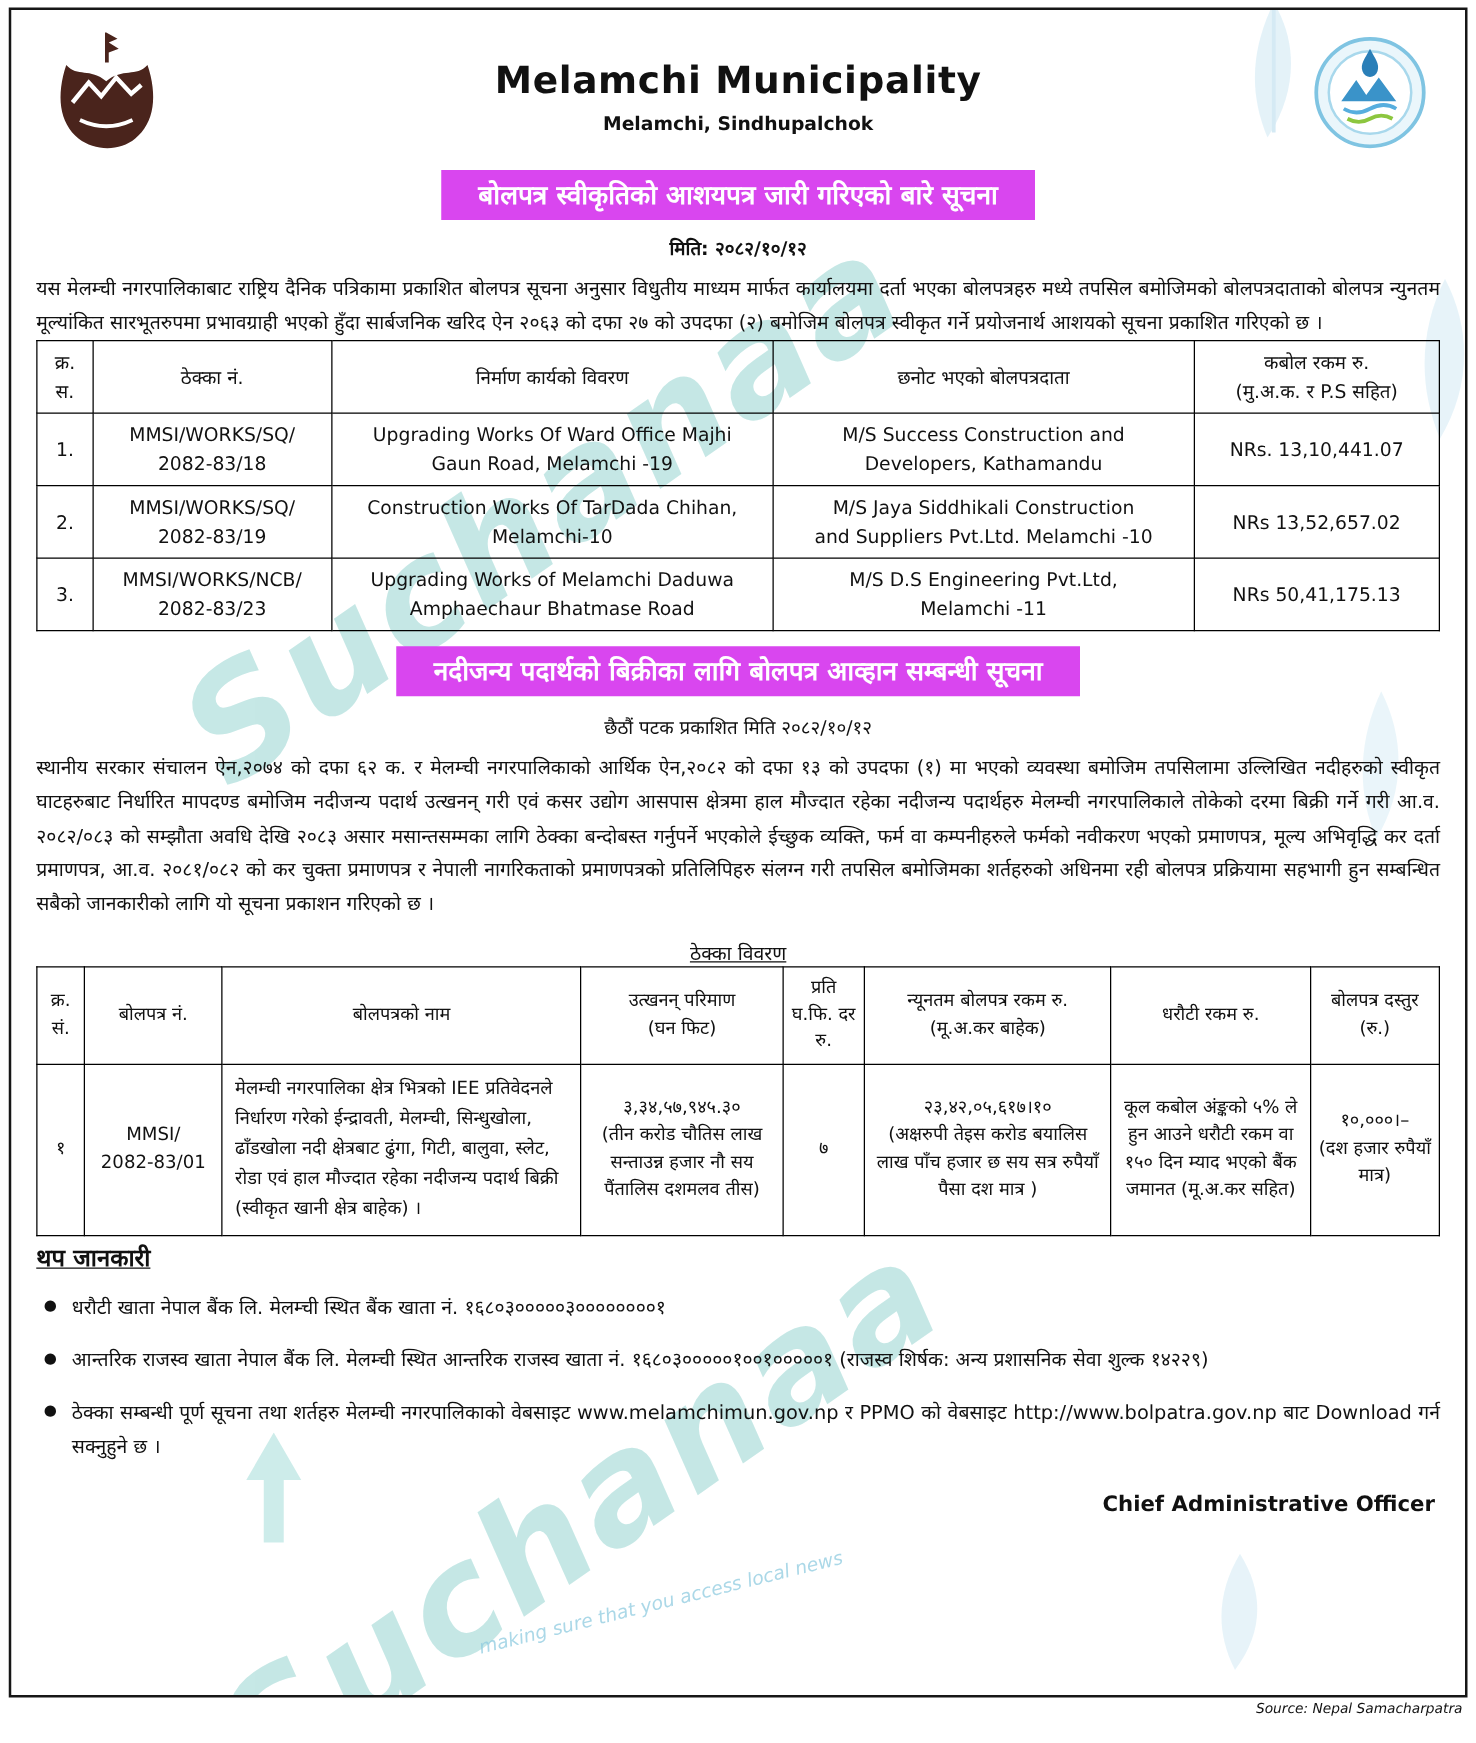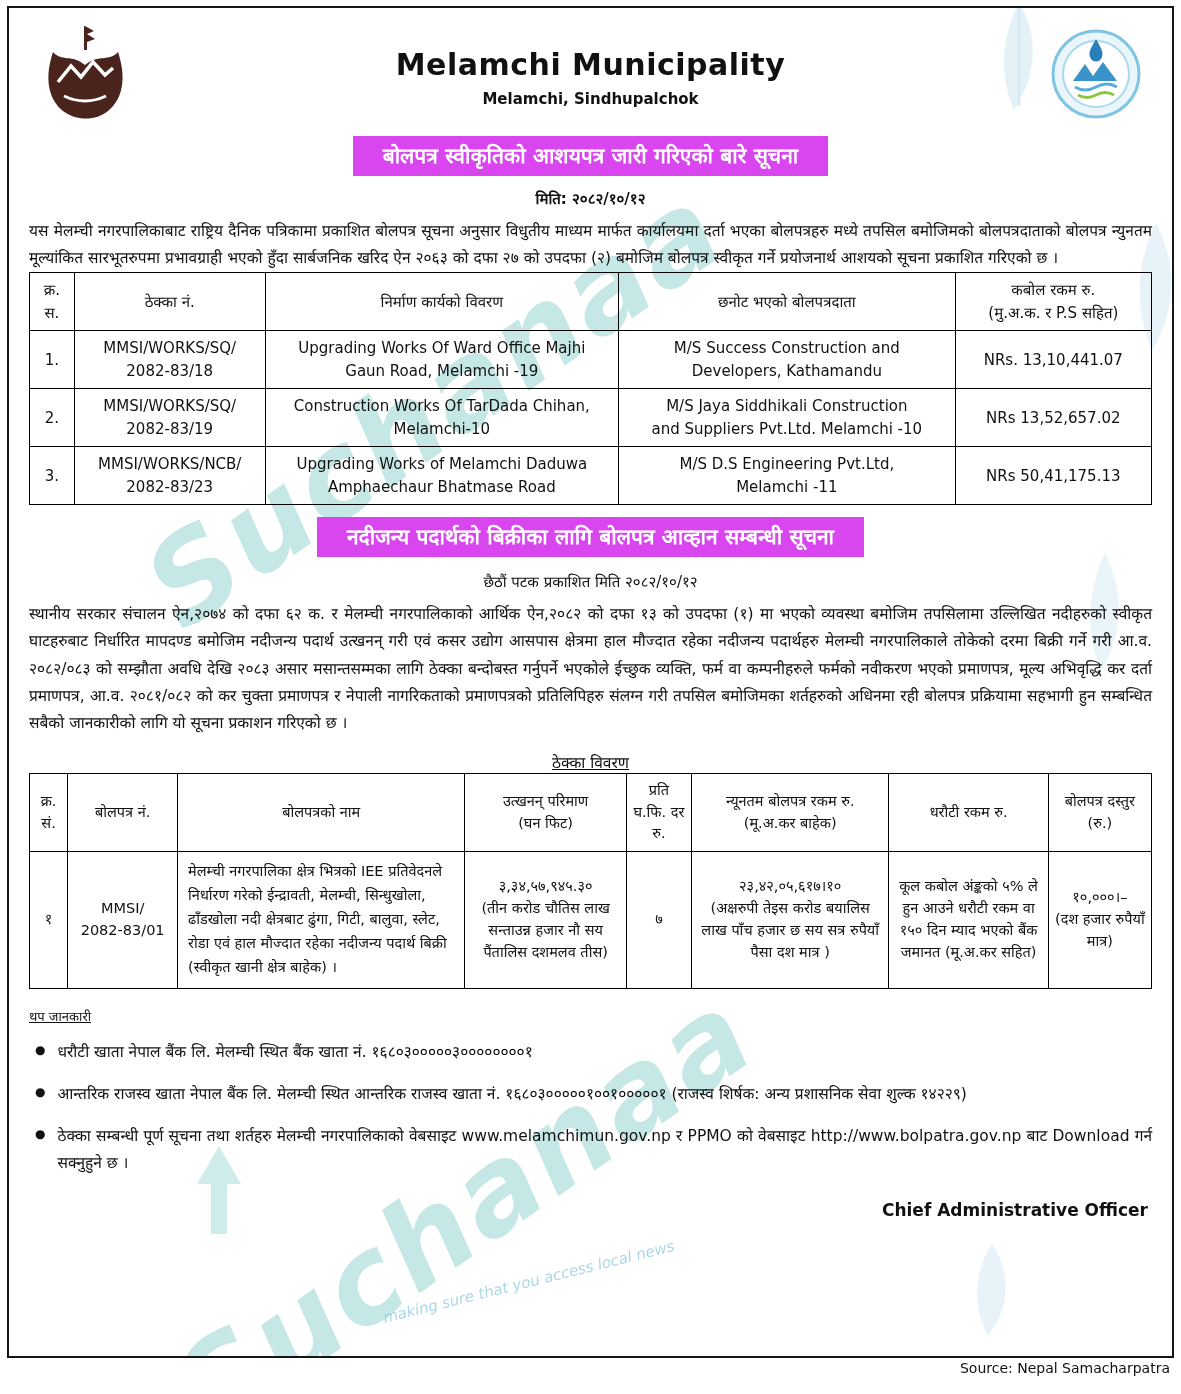--- a/index.html
+++ b/index.html
@@ -86,34 +86,34 @@
   .t2 .name-cell { text-align: left; padding: 8px 10px; line-height: 1.65; }
 
   .sub-center { text-align: center; font-size: 15px; margin-top: 14px; }
   .table-title {
     text-align: center; font-size: 15.5px; margin-top: 14px;
     text-decoration: underline;
   }
 
   
   .info-title {
-    font-size: 13px; font-weight: normal;
-    text-decoration: underline; margin-top: 18px;
+    font-size: 19px; font-weight: bold;
+    text-decoration: underline; margin-top: 4px;
   }
   .info-item { display: flex; gap: 12px; margin-top: 14px; padding-left: 6px; }
   .info-item .bullet { font-size: 12px; line-height: 1.9; }
   .info-item .info-text { font-size: 15.5px; line-height: 1.8; text-align: justify; flex: 1; }
 
   .signature {
     text-align: right; font-size: 17px; font-weight: bold;
     margin-top: 22px; padding-right: 4px;
   }
   .source {
     width: 1167px; margin: 2px auto 0;
-    text-align: right; font-size: 14px; 
+    text-align: right; font-size: 11px; font-style: italic;
     padding-right: 4px; padding-bottom: 4px;
   }
 </style>
 </head>
 <body>
 
 <div class="sheet">
 
   <div class="wm wm-1">Suchanaa</div>
   <div class="wm wm-2">Suchanaa</div>

